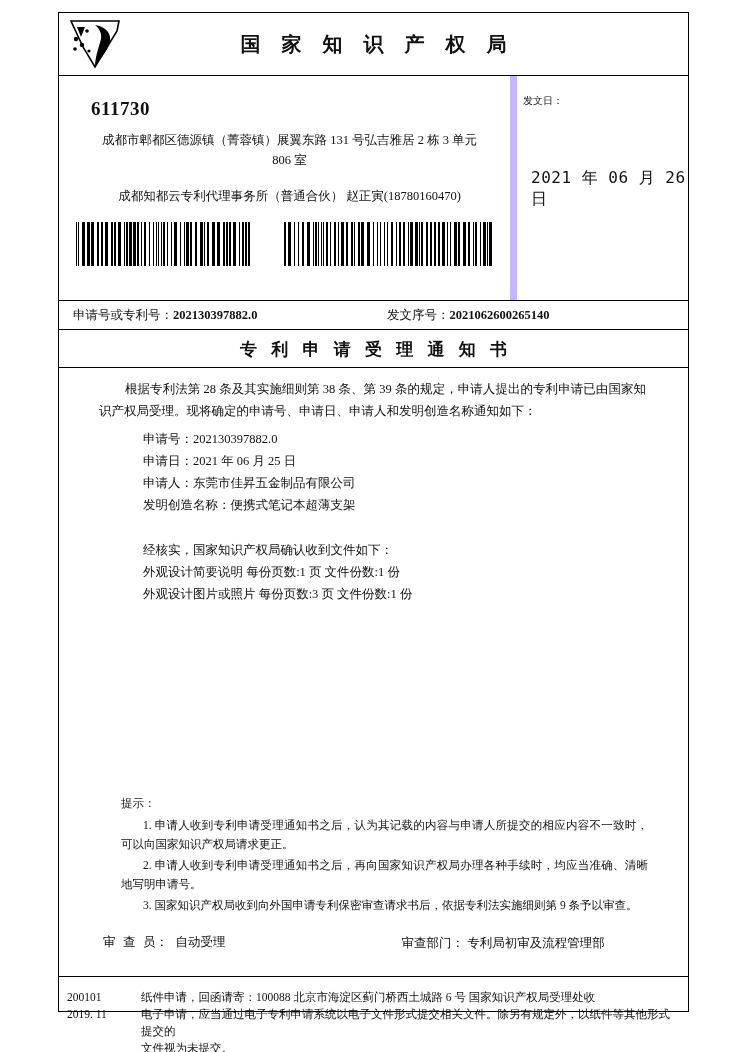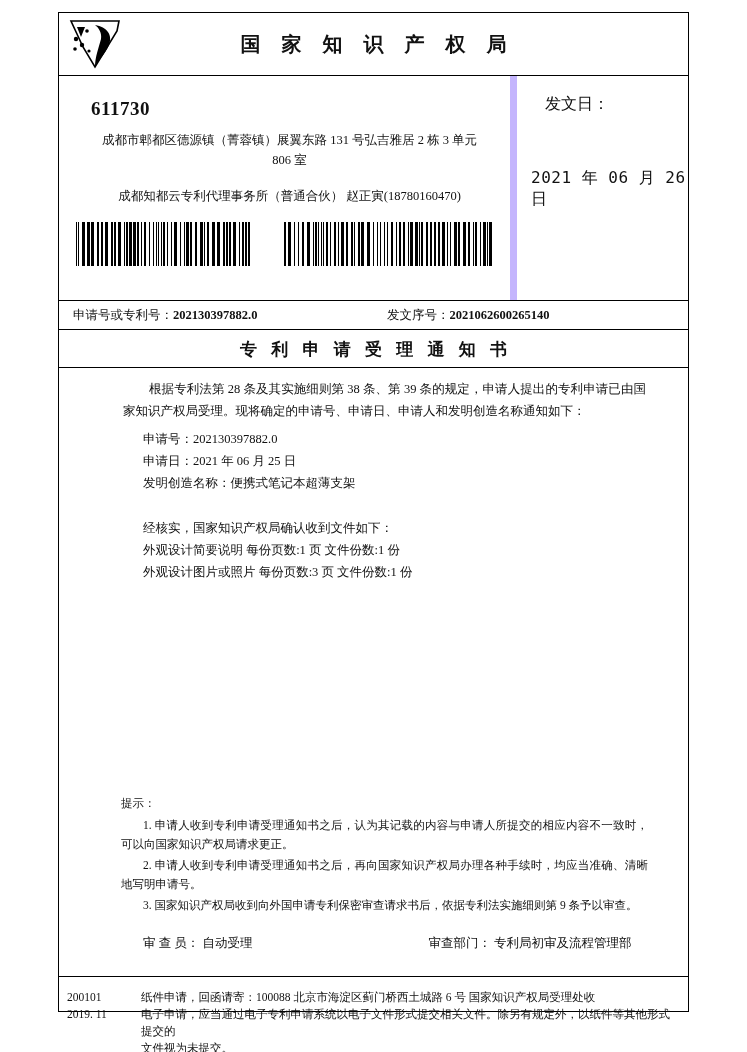--- a/index.html
+++ b/index.html
@@ -110,23 +110,23 @@
     display: flex;
     align-items: stretch;
   }
   .barcode i {
     display: block;
     background: #000;
     height: 100%;
   }
   .issue-label {
     position: absolute;
-    left: 28px;
+    left: 6px;
     top: 18px;
-    font-size: 16px;
+    font-size: 10px;
   }
   .issue-date {
     position: absolute;
     left: 14px;
     top: 92px;
     font-size: 16px;
     font-family: "DejaVu Sans Mono", monospace;
     letter-spacing: 0.5px;
   }
   
@@ -159,21 +159,21 @@
     border-bottom: 1px solid #000;
   }
   
   .body {
     position: relative;
     height: 598px;
     font-size: 12.5px;
     line-height: 21px;
   }
   .para {
-    margin: 10px 42px 0 64px;
+    margin: 10px 42px 0 40px;
     text-align: justify;
     text-indent: 26px;
     line-height: 22px;
   }
   .fields {
     margin: 6px 0 0 84px;
   }
   .fields div { line-height: 22px; }
   .confirm-head {
     margin: 24px 0 0 84px;
@@ -197,21 +197,21 @@
     text-align: justify;
   }
   .signrow {
     position: absolute;
     left: 0;
     right: 0;
     bottom: 22px;
     font-size: 12.5px;
     display: flex;
   }
-  .signrow .s1 { margin-left: 84px; }
+  .signrow .s1 { margin-left: 44px; font-family: Liberation Mono, monospace; }
   .signrow .s2 { margin-left: 176px; }
   
   .footer {
     border-top: 1px solid #000;
     height: 82px;
     position: relative;
     font-size: 11.5px;
   }
   .footer .codes {
     position: absolute;
@@ -474,20 +474,21 @@
     </div>
 
     <div class="doc-title">专 利 申 请 受 理 通 知 书</div>
 
     <div class="body">
       <div class="para">根据专利法第 28 条及其实施细则第 38 条、第 39 条的规定，申请人提出的专利申请已由国家知识产权局受理。现将确定的申请号、申请日、申请人和发明创造名称通知如下：</div>
 
       <div class="fields">
         <div>申请号：202130397882.0</div>
         <div>申请日：2021 年 06 月 25 日</div>
+        <div>申请人：东莞市佳昇五金制品有限公司</div>
         <div>发明创造名称：便携式笔记本超薄支架</div>
       </div>
 
       <div class="confirm-head">经核实，国家知识产权局确认收到文件如下：</div>
       <div class="docs-list">
         <div>外观设计简要说明 每份页数:1 页 文件份数:1 份</div>
         <div>外观设计图片或照片 每份页数:3 页 文件份数:1 份</div>
       </div>
 
       <div class="tips">

